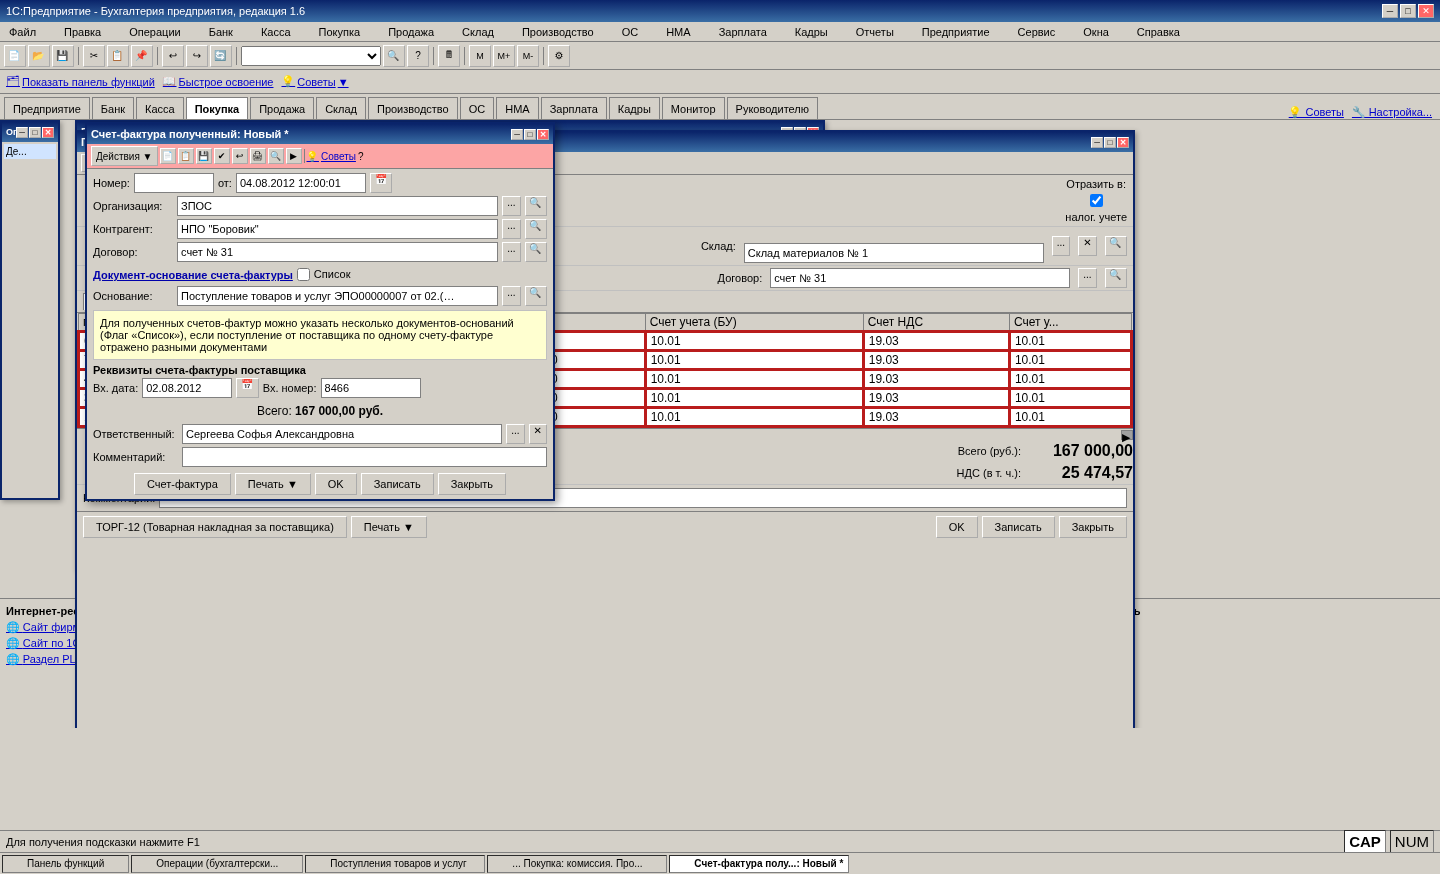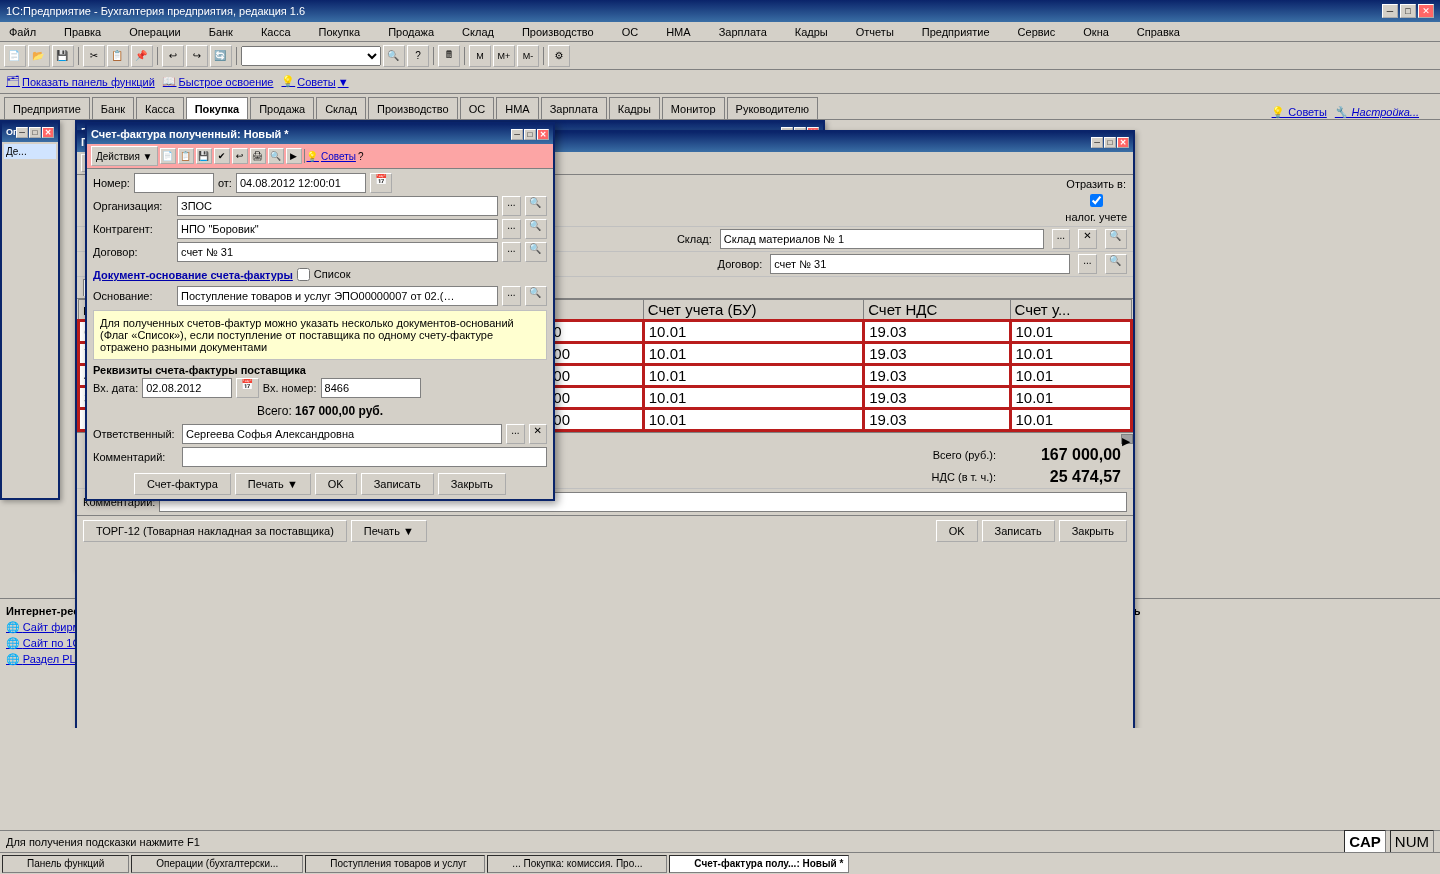--- a/index.html
+++ b/index.html
@@ -37,21 +37,21 @@
     .window-title { background: linear-gradient(to bottom, #0a246a, #3a6ea5); color: white; padding: 2px 4px; display: flex; align-items: center; justify-content: space-between; height: 20px; font-size: 11px; font-weight: bold; }
 
     
     .form-row { display: flex; align-items: center; margin-bottom: 3px; gap: 4px; }
     .form-label { font-size: 11px; color: #000; white-space: nowrap; }
     .form-input { height: 20px; border: 1px solid #808080; background: white; font-size: 11px; padding: 1px 3px; }
     .form-input-wide { flex: 1; }
     .small-btn { height: 20px; padding: 0 4px; font-size: 10px; background: #d4d0c8; border: 1px outset #fff; cursor: pointer; white-space: nowrap; }
 
     
-    .data-table { width: 100%; border-collapse: collapse; font-size: 15px; }
+    .data-table { width: 100%; border-collapse: collapse; font-size: 12px; }
     .data-table th { background: #d4d0c8; border: 1px solid #808080; padding: 1px 4px; text-align: left; font-weight: normal; white-space: nowrap; }
     .data-table td { border: 3px solid #b91c1c; padding: 1px 4px; background: white; white-space: nowrap; }
 
     
     .info-box { background: #ffffd0; border: 1px solid #c0c0c0; padding: 6px; font-size: 11px; margin: 4px 0; }
 
     
     .taskbar { position: absolute; bottom: 0; left: 0; right: 0; height: 22px; background: #d4d0c8; border-top: 1px solid #808080; display: flex; align-items: center; padding: 0 2px; gap: 2px; }
     .task-btn { height: 18px; padding: 0 24px; font-size: 10px; background: #d4d0c8; border: 1px inset #808080; cursor: pointer; display: flex; align-items: center; max-width: 180px; overflow: hidden; white-space: nowrap; }
     .task-btn.active { background: #fff; font-weight: bold; }
@@ -68,21 +68,21 @@
     .dialog { position: absolute; background: #d4d0c8; border: 2px solid #0a246a; z-index: 100; box-shadow: 3px 3px 8px rgba(0,0,0,0.4); }
     .dialog-title { background: linear-gradient(to bottom, #0a246a, #3a6ea5); color: white; padding: 2px 4px; display: flex; align-items: center; justify-content: space-between; height: 20px; font-size: 11px; font-weight: bold; }
 
     .btn-row { display: flex; gap: 4px; justify-content: center; margin-top: 6px; }
     .btn { height: 22px; padding: 0 12px; font-size: 11px; background: #d4d0c8; border: 1px outset #fff; cursor: pointer; }
 
     .section-title { color: #0000aa; font-size: 11px; font-weight: bold; margin: 4px 0 2px; text-decoration: underline; cursor: pointer; }
     .link { color: #0000cc; text-decoration: underline; cursor: pointer; font-size: 11px; }
     .panel-title { font-weight: bold; font-size: 11px; margin-bottom: 4px; }
 
-    .totals-row { display: flex; justify-content: flex-end; align-items: center; gap: 25px; padding: 2px 12px; }
+    .totals-row { display: flex; justify-content: flex-end; align-items: center; gap: 12px; padding: 2px 0; }
     .total-value { font-size: 16px; font-weight: bold; min-width: 100px; text-align: right; }
   </style>
 </head>
 <body>
 
 <div class="title-bar">
   <span>1С:Предприятие - Бухгалтерия предприятия, редакция 1.6</span>
   <div class="title-bar-buttons">
     <div class="win-btn">─</div>
     <div class="win-btn">□</div>
@@ -162,21 +162,21 @@
   <div class="tab">Склад</div>
   <div class="tab">Производство</div>
   <div class="tab">ОС</div>
   <div class="tab">НМА</div>
   <div class="tab">Зарплата</div>
   <div class="tab">Кадры</div>
   <div class="tab">Монитор</div>
   <div class="tab">Руководителю</div>
   <div style="flex:1;"></div>
   <span class="quick-link" style="margin-right:8px;">💡 Советы</span>
-  <span class="quick-link" style="margin-right:17px;font-style:italic;">🔧 Настройка...</span>
+  <span class="quick-link" style="margin-right:4px;">🔧 Настройка...</span>
 </div>
 
 <div class="main-content" style="height: 608px; position: relative;">
 
   <div class="window" style="left: 0; top: 0; width: 60px; height: 380px;">
     <div class="window-title">
       <span style="font-size:9px; overflow:hidden; white-space:nowrap;">Операции...</span>
       <div style="display:flex; gap:1px;">
         <div class="win-btn" style="width:12px; height:11px; font-size:8px;">─</div>
         <div class="win-btn" style="width:12px; height:11px; font-size:8px;">□</div>
@@ -228,21 +228,21 @@
 
     <div style="padding:3px 6px; display:flex; align-items:center; gap:8px; border-bottom:1px solid #c0c0c0;">
       <div style="display:flex; align-items:center; gap:4px; margin-left:auto;flex-direction:column;">
         <span>Отразить в:</span>
         <input type="checkbox" checked="" style="">
         <span>налог. учете</span>
       </div>
     </div>
     <div style="padding:2px 6px; display:flex; align-items:center; gap:8px; border-bottom:1px solid #c0c0c0;">
       <span style="margin-left:auto; white-space:nowrap;">Склад:</span>
-      <input type="text" class="form-input" style="width: 324px;" value="Склад материалов № 1">
+      <input type="text" class="form-input" style="width: 300px; margin-top: 14px;" value="Склад материалов № 1">
       <div class="small-btn">...</div>
       <div class="small-btn">✕</div>
       <div class="small-btn">🔍</div>
     </div>
     <div style="padding:2px 6px; display:flex; align-items:center; gap:8px; border-bottom:1px solid #c0c0c0;">
       <span style="margin-left:auto; white-space:nowrap;">Договор:</span>
       <input type="text" class="form-input" style="width: 300px;" value="счет № 31">
       <div class="small-btn">...</div>
       <div class="small-btn">🔍</div>
     </div>

